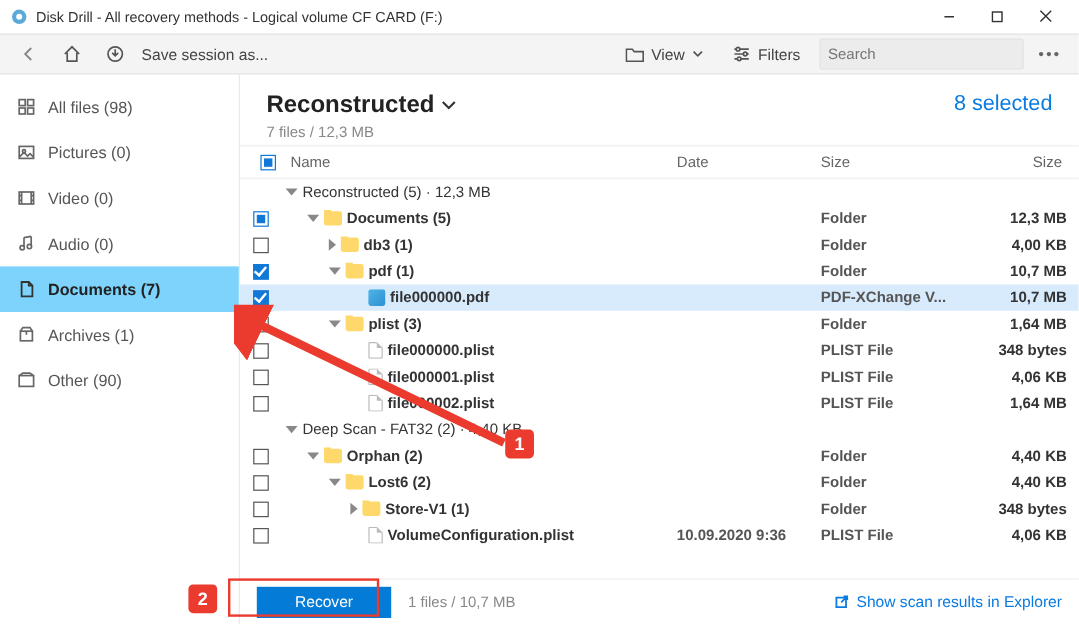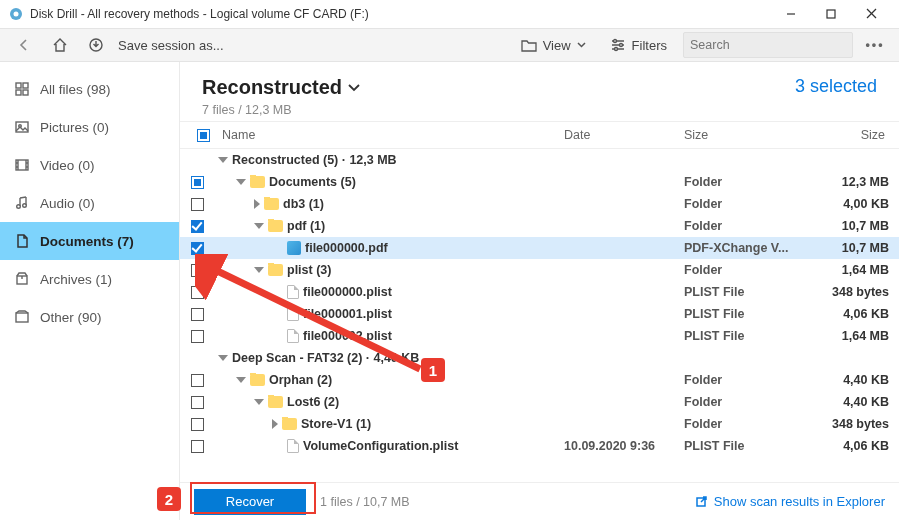--- a/index.html
+++ b/index.html
@@ -11,35 +11,35 @@
 .winctrl div { width:40px; height:24px; display:flex; align-items:center; justify-content:center; cursor:default; }
 .winctrl svg{stroke:#333;}
 .toolbar { height:34px; background:#f4f4f4; border-top:1px solid #e4e4e4; border-bottom:1px solid #e4e4e4; display:flex; align-items:center; padding:0 10px; gap:8px; }
 .toolbar .tbtn { width:28px; height:28px; display:flex; align-items:center; justify-content:center; border-radius:3px; }
 .toolbar .save-label{font-size:13px;color:#444;}
 .toolbar .spacer{flex:1;}
 .toolbar .viewbtn, .toolbar .filterbtn{display:flex;align-items:center;gap:6px;font-size:13px;color:#444;padding:0 8px;height:28px;}
 .toolbar .searchbox{width:170px;height:26px;border:1px solid #e0e0e0;background:#ececec;border-radius:2px;padding:0 6px;font-size:12.5px;color:#888;}
 .toolbar .more{width:28px;text-align:center;font-weight:bold;letter-spacing:2px;color:#666;}
 .main{display:flex;height:calc(100% - 64px);}
-.sidebar{width:180px;border-right:1px solid #eaeaea;padding-top:8px;}
+.sidebar{width:200px;border-right:1px solid #eaeaea;padding-top:8px;}
 .side-item{display:flex;align-items:center;height:38px;padding-left:14px;gap:10px;font-size:13.5px;color:#555;cursor:default;}
 .side-item.active{background:#7dd3fc;font-weight:600;color:#222;}
 .side-icon{width:16px;height:16px;display:flex;align-items:center;justify-content:center;}
 .content{flex:1;display:flex;flex-direction:column;position:relative;}
 .header-row{padding:14px 22px 4px 22px;display:flex;align-items:flex-start;}
 .header-row .htitle{font-size:20px;font-weight:600;color:#222;display:flex;align-items:center;gap:6px;}
 .header-row .hsub{font-size:12.5px;color:#888;margin-top:4px;}
 .header-row .selcount{margin-left:auto;font-size:18px;color:#0a7be0;}
 .cols{display:grid;grid-template-columns:34px 1fr 120px 130px 85px;padding:6px 4px 6px 4px;border-top:1px solid #eee;border-bottom:1px solid #eee;font-size:12.5px;color:#666;align-items:center;}
 .cols .colcheck{display:flex; justify-content:center;}
 .cols span{padding-left:4px;}
 .rows{flex:1;overflow:hidden;}
 .row{display:grid;grid-template-columns:34px 1fr 120px 130px 85px;align-items:center;height:22px;font-size:12.5px;color:#333;font-weight:bold;}
-.row.group{font-weight:700;color:#333;}
+.row.group{font-weight:400;color:#333;}
 .row.sel{background:#d8ebfc;}
 .row .ck{display:flex;justify-content:center;}
 .row .name{display:flex;align-items:center;gap:4px;white-space:nowrap;overflow:hidden;}
 .row .size{text-align:right;padding-right:10px;}
 .row .type,.row .date{color:#555;}
 .checkbox{width:13px;height:13px;border:1.5px solid #555;display:inline-block;position:relative;background:#fff;}
 .checkbox.hsq{border-color:#1278d8;}
 .checkbox.hsq::after{content:"";position:absolute;inset:2px;background:#1278d8;}
 .checkbox.chk{border-color:#1278d8;background:#1278d8;}
 .checkbox.chk::after{content:"";position:absolute;left:2px;top:-1px;width:4px;height:8px;border:solid #fff;border-width:0 2px 2px 0;transform:rotate(40deg);}
@@ -205,21 +205,21 @@
     <div class="header-row">
       <div>
         <div class="htitle">
           <span>Reconstructed</span>
           <svg width="12" height="8" fill="none" stroke="#333" stroke-width="1.8">
               <path d="M1 1 6 6l5-5"></path>
             </svg>
         </div>
         <div class="hsub">7 files / 12,3 MB</div>
       </div>
-      <div class="selcount">3 selected</div>
+      <div class="selcount">8 selected</div>
     </div>
     <div class="cols">
       <span class="colcheck">
           <span class="checkbox hsq"></span>
         </span>
       <span>Name</span>
       <span>Date</span>
       <span>Size</span>
       <span style="text-align:right;padding-right:10px;">Size</span>
     </div>

